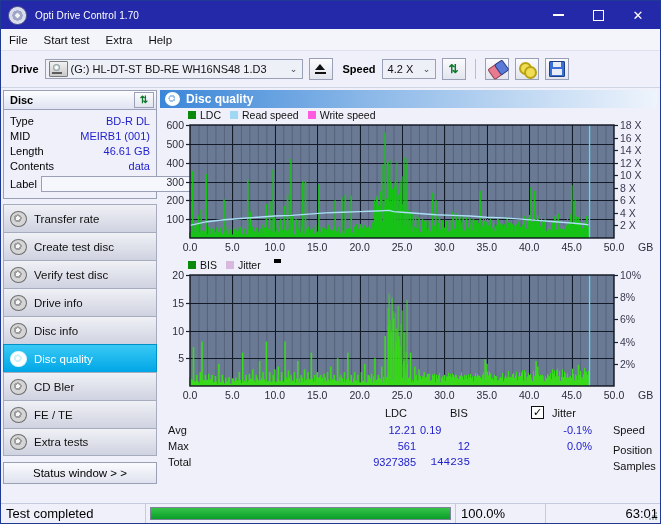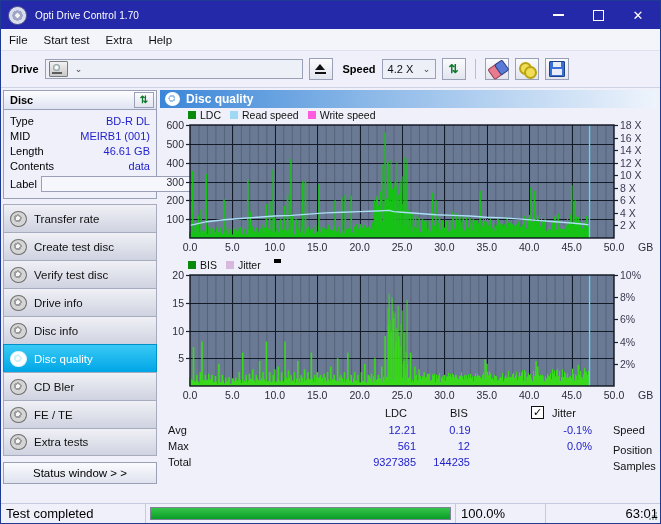--- a/index.html
+++ b/index.html
@@ -171,20 +171,21 @@
     <span>File</span>
     <span>Start test</span>
     <span>Extra</span>
     <span>Help</span>
   </div>
 
   <div class="drivebar">
     <span class="lbl">Drive</span>
     <div class="combo" id="drive-combo">
       <span class="drv-ico"></span>
+      <span class="txt">(G:)  HL-DT-ST BD-RE  WH16NS48 1.D3</span>
       <span class="arw">⌄</span>
     </div>
     <div class="tbtn">
         <span class="eject"></span>
       </div>
     <span class="lbl" style="margin-left:4px">Speed</span>
     <div class="combo" id="speed-combo">
       <span class="txt" style="padding-left:2px">4.2 X</span>
       <span class="arw">⌄</span>
     </div>
@@ -1595,31 +1596,31 @@
         </div>
 
       <div class="stats">
         <div class="st k" style="left:225px;top:3px;">LDC</div>
         <div class="st k" style="left:290px;top:3px;">BIS</div>
         <div class="chk" style="left:371px;top:2px;">✓</div>
         <div class="st k" style="left:392px;top:3px;">Jitter</div>
 
         <div class="st k" style="left:8px;top:20px;">Avg</div>
         <div class="st v" style="left:196px;top:20px;width:60px;text-align:right;">12.21</div>
-        <div class="st v" style="left:276px;top:20px;width:48px;text-align:center;">0.19</div>
+        <div class="st v" style="left:260px;top:20px;width:48px;text-align:left;">0.19</div>
         <div class="st v" style="left:378px;top:20px;width:54px;text-align:right;">-0.1%</div>
 
         <div class="st k" style="left:8px;top:36px;">Max</div>
         <div class="st v" style="left:196px;top:36px;width:60px;text-align:right;">561</div>
         <div class="st v" style="left:262px;top:36px;width:48px;text-align:right;">12</div>
         <div class="st v" style="left:378px;top:36px;width:54px;text-align:right;">0.0%</div>
 
         <div class="st k" style="left:8px;top:52px;">Total</div>
         <div class="st v" style="left:186px;top:52px;width:70px;text-align:right;">9327385</div>
-        <div class="st v" style="left:252px;top:52px;width:58px;text-align:right;">144235</div>
+        <div class="st v" style="left:252px;top:52px;width:58px;text-align:right;font-family:Liberation Mono, monospace;">144235</div>
 
         <div class="st k" style="left:453px;top:20px;">Speed</div>
         <div class="st v" style="left:500px;top:20px;">1.75 X</div>
         <div class="st k" style="left:453px;top:40px;">Position</div>
         <div class="st v" style="left:500px;top:40px;">47731 MB</div>
         <div class="st k" style="left:453px;top:56px;">Samples</div>
         <div class="st v" style="left:500px;top:56px;">763609</div>
 
       </div>
     </div>

